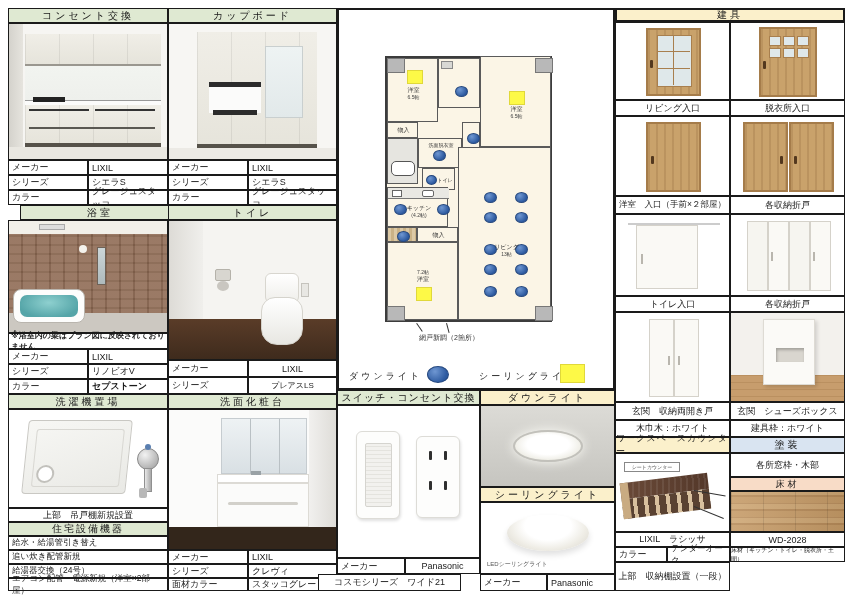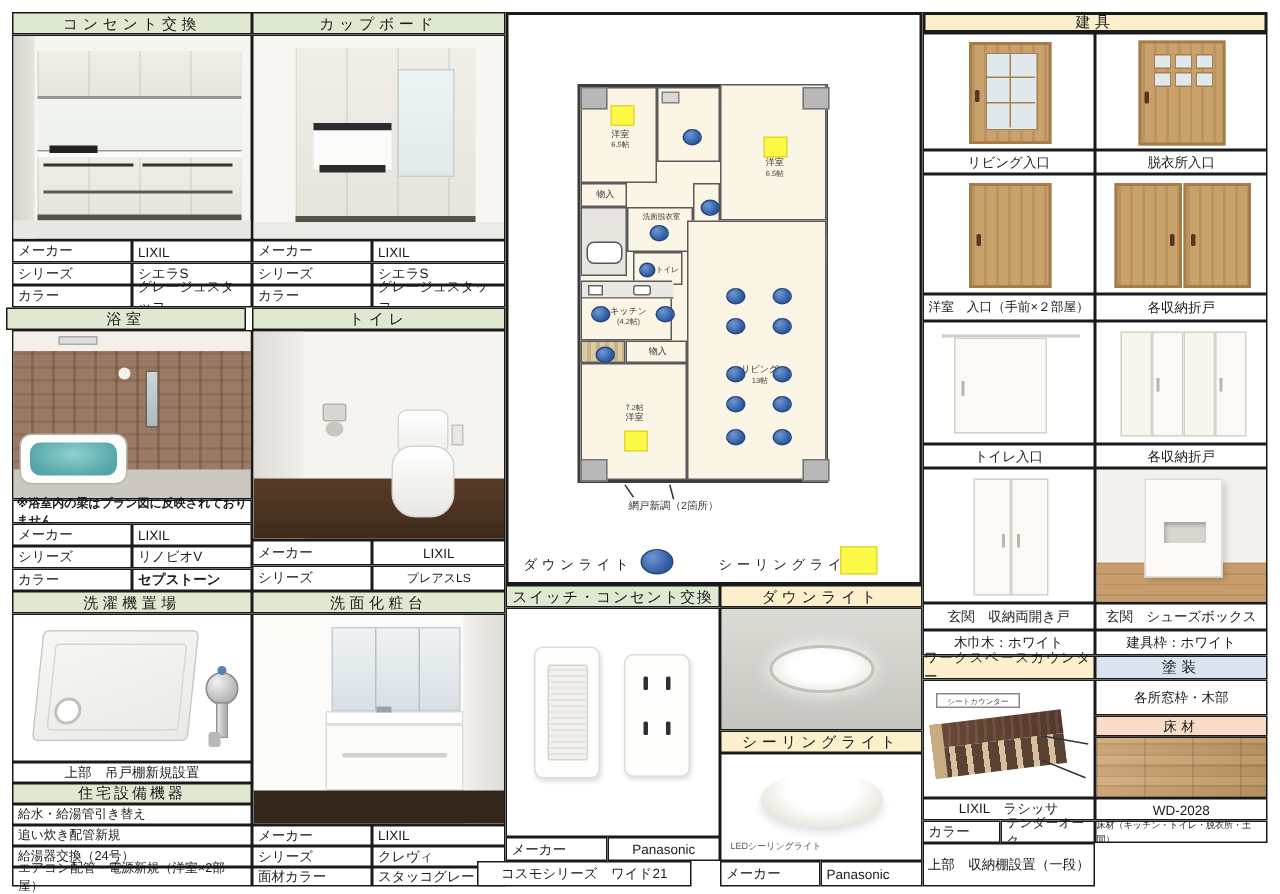--- a/index.html
+++ b/index.html
@@ -74,21 +74,21 @@
   <div class="abs b row" style="left:8px;top:190px;width:80px;height:15px;">カラー</div>
   <div class="abs b row" style="left:88px;top:190px;width:80px;height:15px;">グレージュスタッコ</div>
 
   <div class="abs b row" style="left:168px;top:160px;width:80px;height:15px;">メーカー</div>
   <div class="abs b row" style="left:248px;top:160px;width:89px;height:15px;">LIXIL</div>
   <div class="abs b row" style="left:168px;top:175px;width:80px;height:15px;">シリーズ</div>
   <div class="abs b row" style="left:248px;top:175px;width:89px;height:15px;">シエラS</div>
   <div class="abs b row" style="left:168px;top:190px;width:80px;height:15px;">カラー</div>
   <div class="abs b row" style="left:248px;top:190px;width:89px;height:15px;">グレージュスタッコ</div>
 
-  <div class="abs b hdr hdr-green" style="left:4px;top:205px;width:160px;height:15px;">浴室</div>
+  <div class="abs b hdr hdr-green" style="left:20px;top:205px;width:160px;height:15px;">浴室</div>
   <div class="abs b hdr hdr-green" style="left:168px;top:205px;width:169px;height:15px;">トイレ</div>
 
   <div class="abs b img" style="left:8px;top:220px;width:160px;height:113px;">
     <div class="abs" style="left:0;top:0;width:160px;height:113px;background:repeating-linear-gradient(0deg,#93705a 0 7px,#86644e 7px 9px),#8a6a52;"></div>
     <div class="abs" style="left:0;top:0;width:160px;height:113px;background:repeating-linear-gradient(90deg,rgba(255,255,255,.07) 0 12px,rgba(0,0,0,.08) 12px 14px);"></div>
     <div class="abs" style="left:0;top:0;width:160px;height:13px;background:#f2f0e9;"></div>
     <div class="abs" style="left:30px;top:3px;width:26px;height:6px;background:#ddd;border:1px solid #aaa;"></div>
     <div class="abs" style="left:88px;top:26px;width:9px;height:38px;background:linear-gradient(180deg,#ccd6d8,#aebabc);border:1px solid #6e6257;"></div>
     <div class="abs" style="left:70px;top:24px;width:8px;height:8px;border-radius:50%;background:#f4f2ec;"></div>
     <div class="abs" style="left:0;top:92px;width:160px;height:21px;background:#ccc8c1;"></div>

